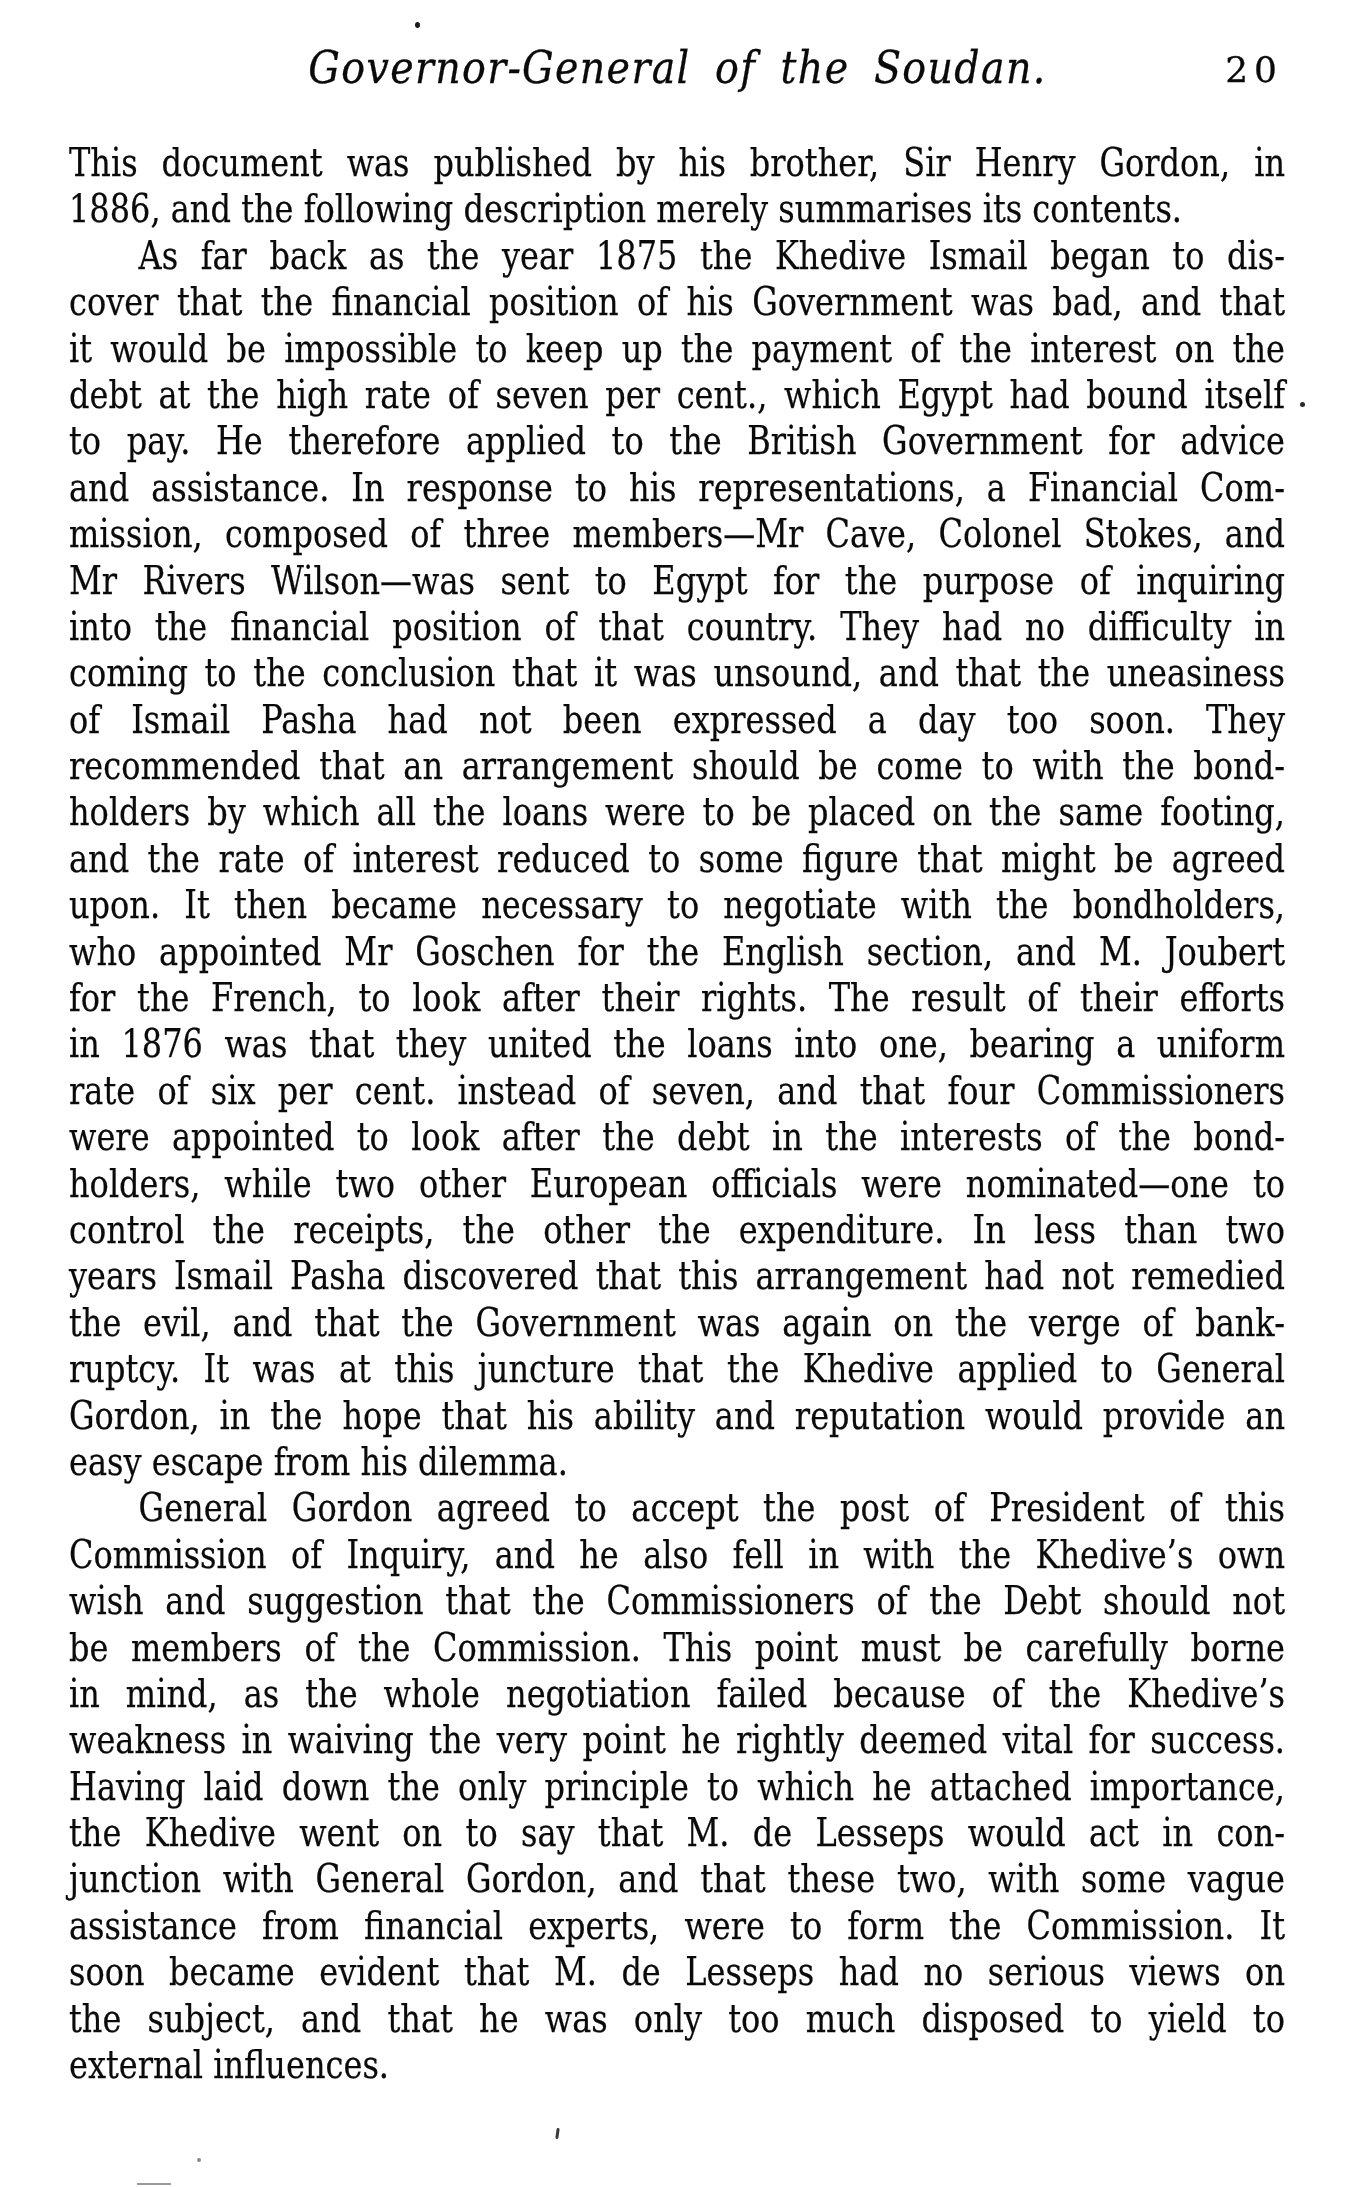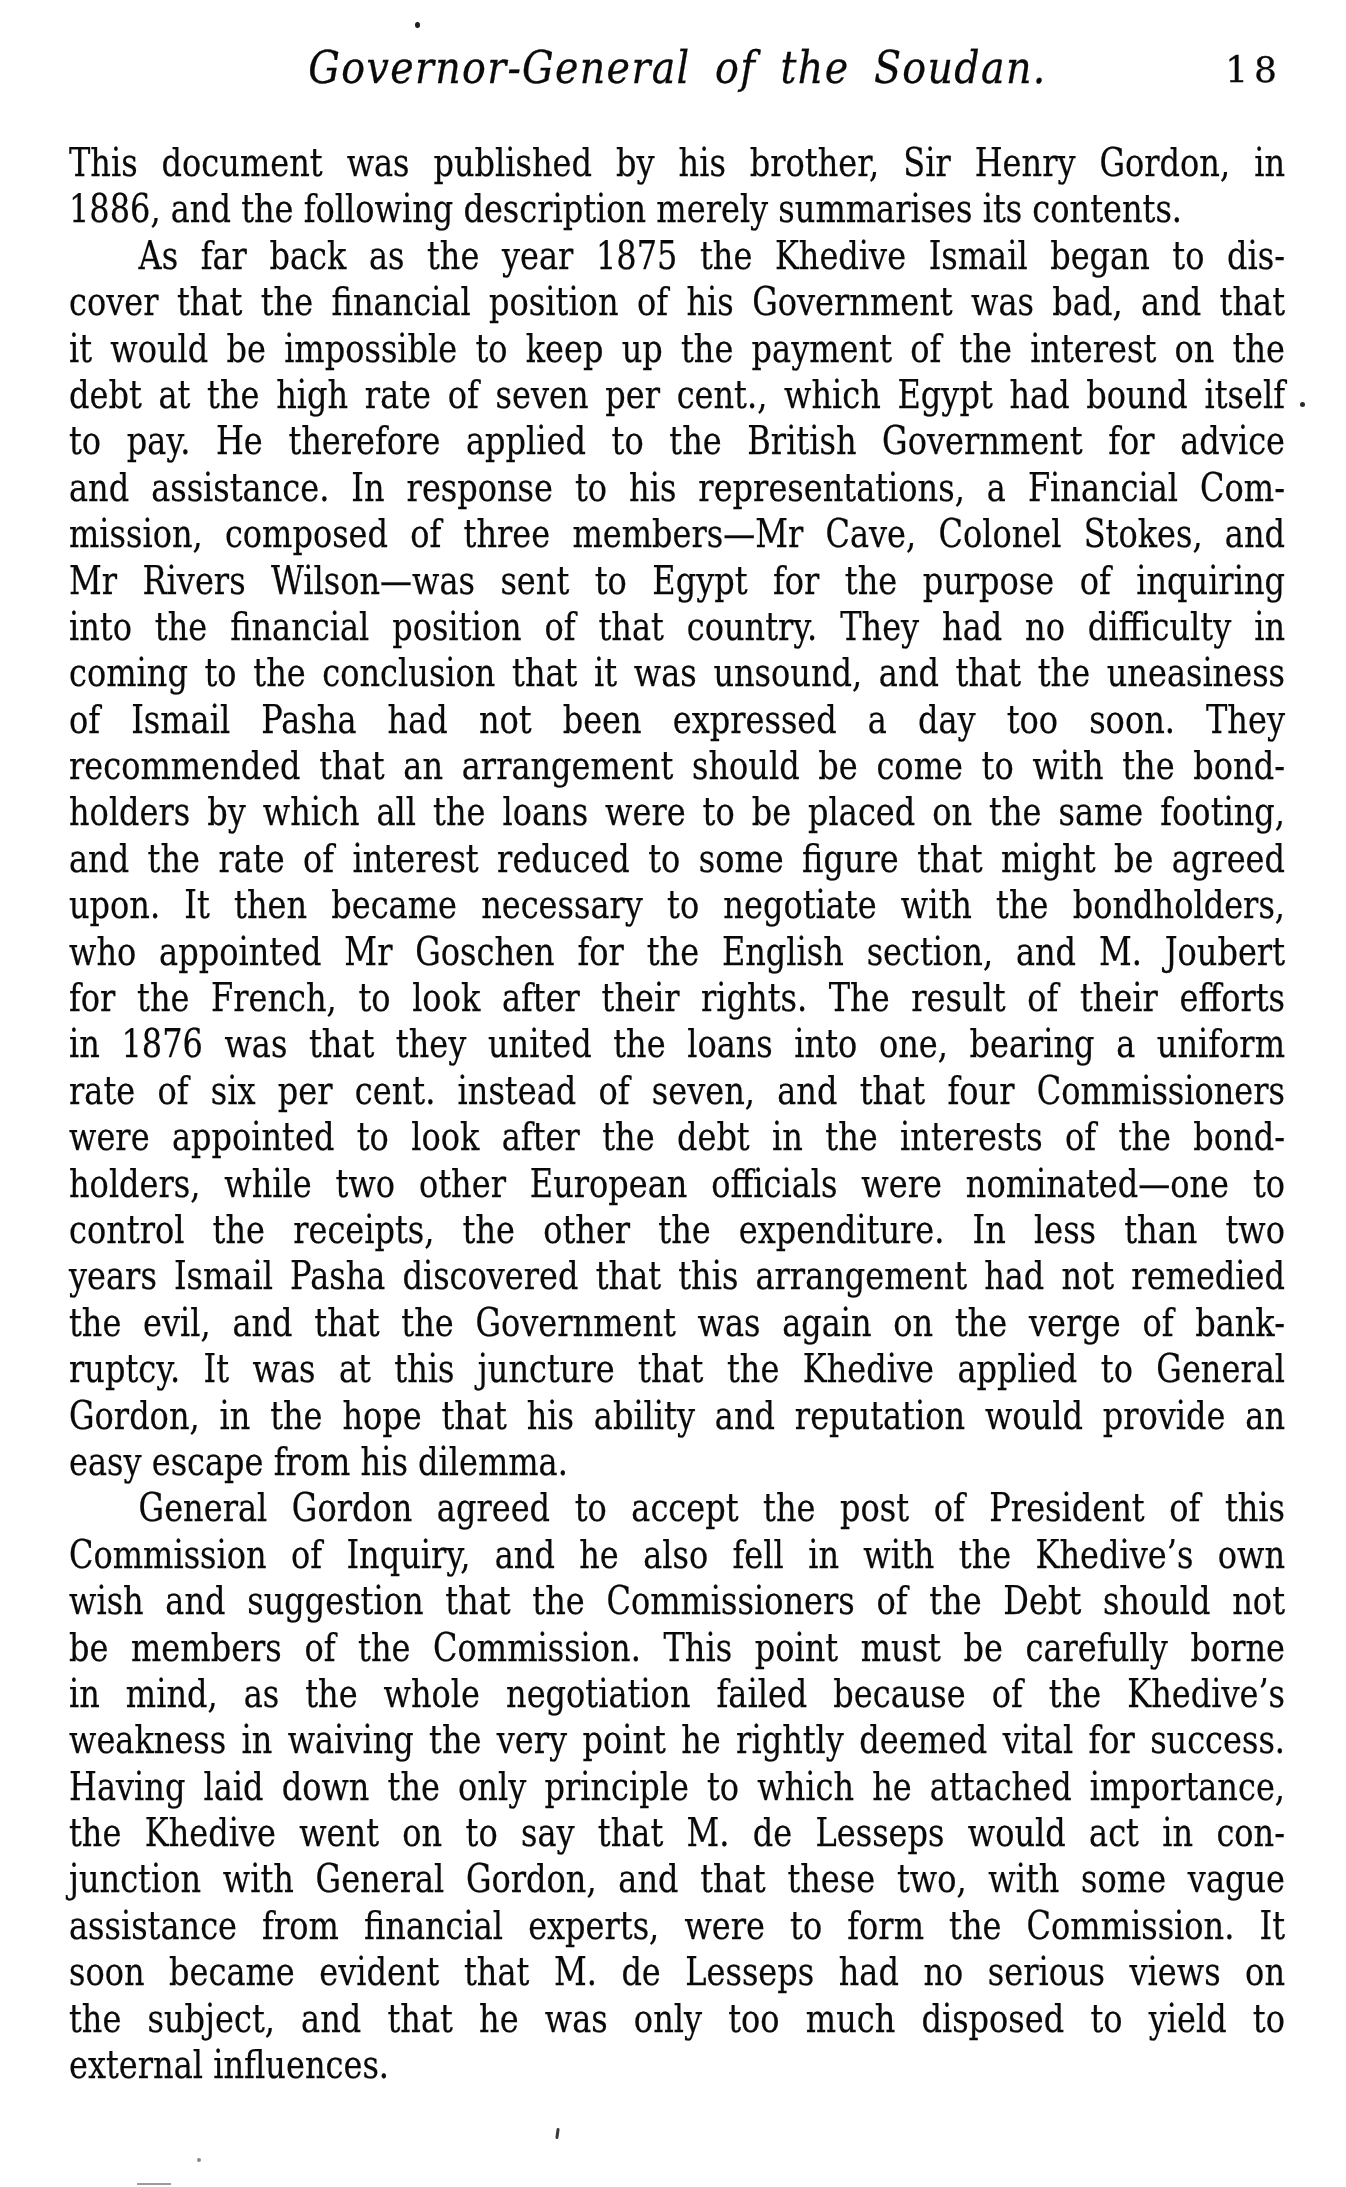--- a/index.html
+++ b/index.html
@@ -95,21 +95,21 @@
 </style>
 </head>
 <body>
 
 <div class="page">
 
   <div class="running-head">
     <div class="head-title-wrap">
       <span class="head-title">Governor-General of the Soudan.</span>
     </div>
-    <span class="page-num">18</span>
+    <span class="page-num">20</span>
   </div>
 
   <div class="text-block" id="textBlock">
       <div class="paragraph">
         <div class="line">This document was published by his brother, Sir Henry Gordon, in</div>
         <div class="line no-just">1886, and the following description merely summarises its contents.</div>
       </div>
       <div class="paragraph">
         <div class="line indent">As far back as the year 1875 the Khedive Ismail began to dis-</div>
         <div class="line">cover that the financial position of his Government was bad, and that</div>

